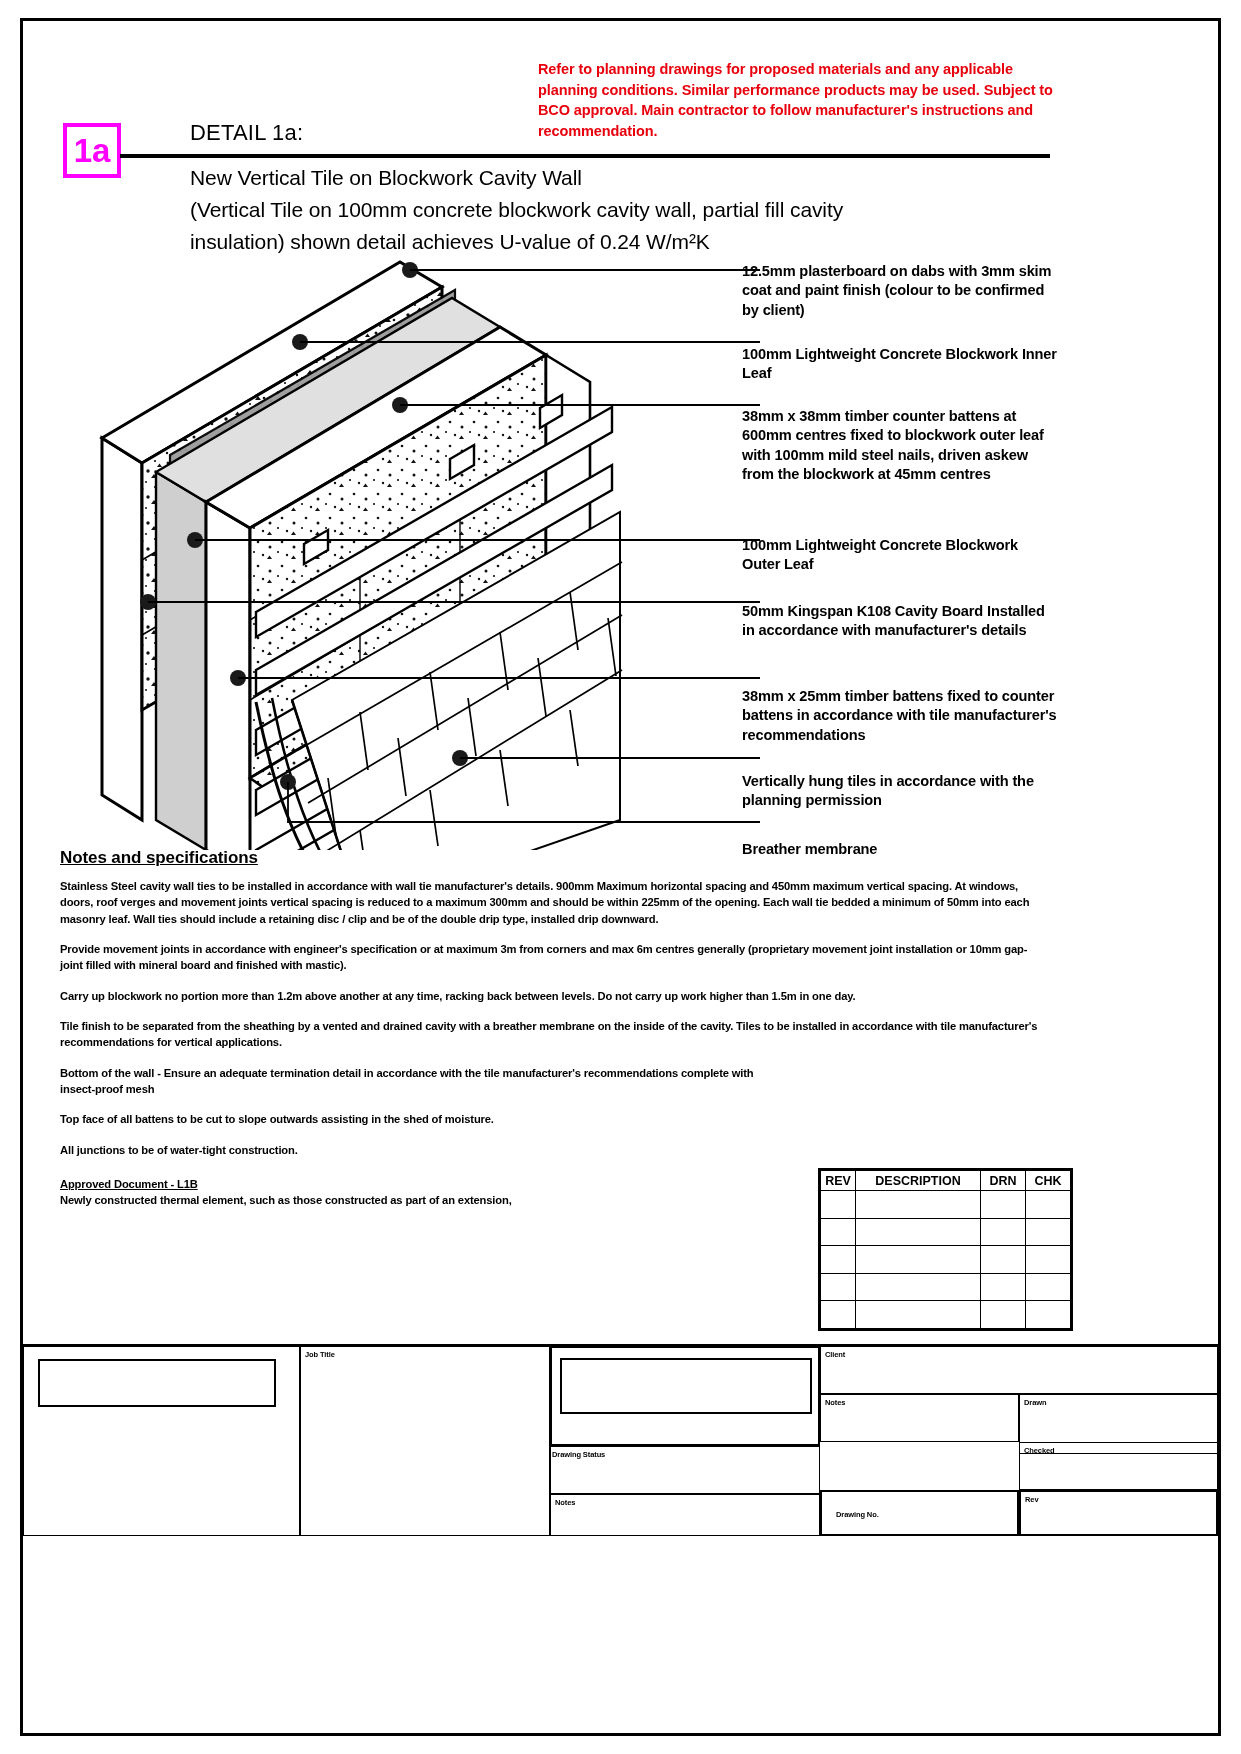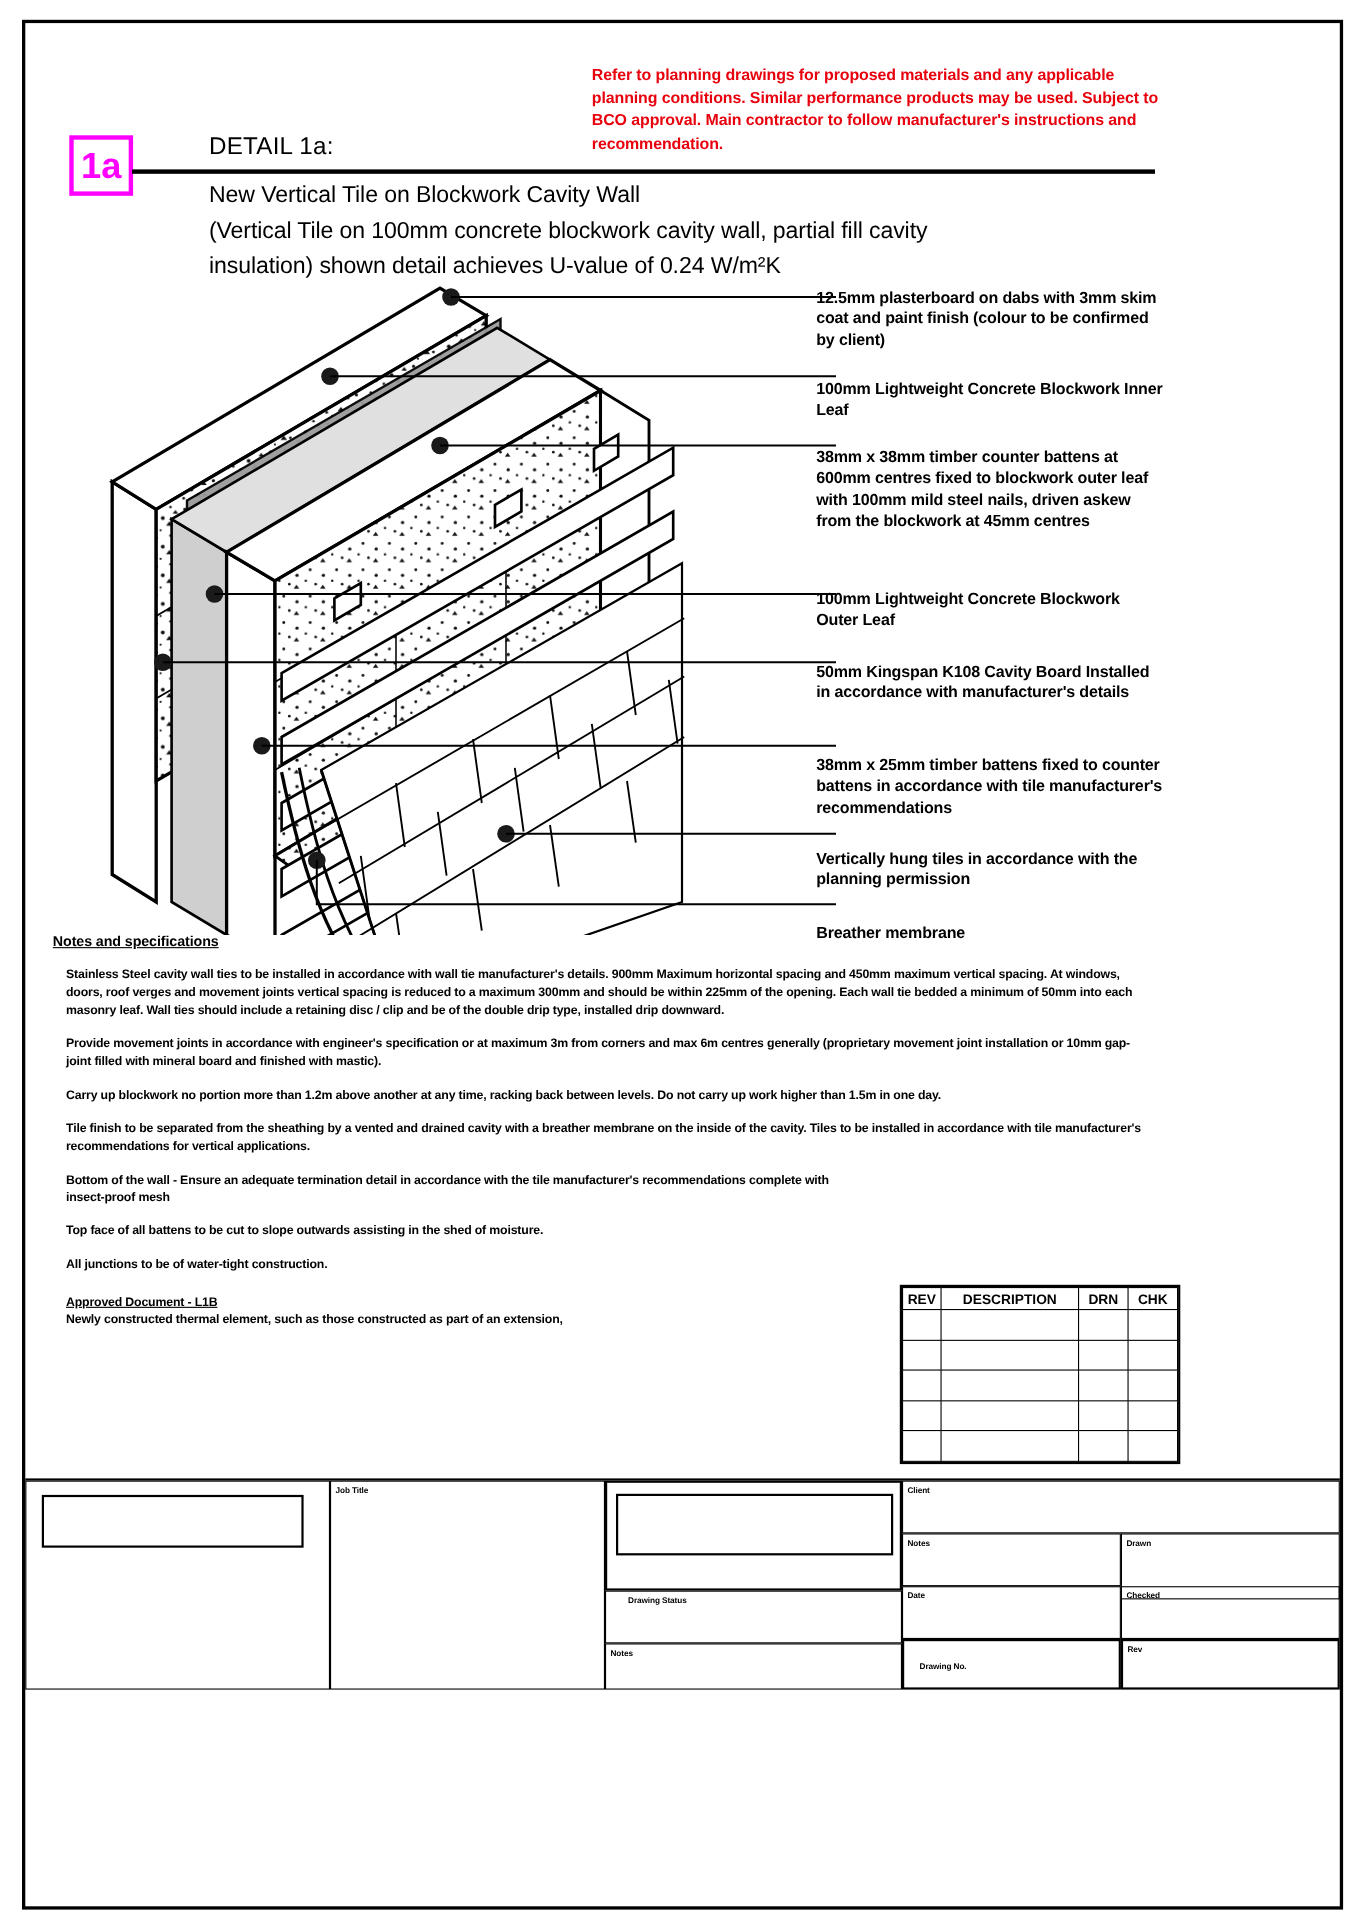--- a/index.html
+++ b/index.html
@@ -72,22 +72,22 @@
   
   #diagram { position: absolute; left: 60px; top: 250px; width: 700px; height: 600px; }
 
   
   #callouts { position: absolute; left: 742px; top: 262px; width: 320px; }
   .callout { position: absolute; width: 318px; font-size: 14.6px; font-weight: bold;
              line-height: 1.33; color: #000; letter-spacing: -0.15px; }
 
   
   #notes-heading {
-    position: absolute; left: 48px; top: 848px;
-    font-size: 13px; font-weight: bold; color: #000;
+    position: absolute; left: 60px; top: 848px;
+    font-size: 17px; font-weight: bold; color: #000;
     text-decoration: underline; letter-spacing: -0.1px;
   }
   #notes-body { position: absolute; left: 60px; top: 878px; width: 990px; }
   .note-para {
     font-size: 11.2px; font-weight: bold; color: #000;
     line-height: 1.46; margin-bottom: 14px; letter-spacing: -0.15px;
   }
   .note-sub-heading { text-decoration: underline; }
 
   
@@ -347,21 +347,21 @@
   <div class="bb-cell" style="left:277px; top:0px; width:250px; height:190px;">
     <span class="bb-lab" style="left:4px; top:3px;">Job Title</span>
     <span class="bb-lab" style="left:8px; top:18px; font-weight:normal;"></span>
   </div>
 
   <div class="bb-cell bb-heavy" style="left:527px; top:0px; width:270px; height:100px;">
     <div class="bb-heavy" style="position:absolute; left:8px; top:10px; width:252px; height:56px;"></div>
   </div>
 
   <div class="bb-cell" style="left:527px; top:100px; width:270px; height:48px;">
-    <span class="bb-lab" style="left:20px; top:3px;">Drawing Status</span>
+    <span class="bb-lab" style="left:1px; top:3px;">Drawing Status</span>
     <span class="bb-lab" style="left:8px; top:18px; font-weight:normal;"></span>
   </div>
 
   <div class="bb-cell" style="left:527px; top:148px; width:270px; height:42px;">
     <span class="bb-lab" style="left:4px; top:3px;">Notes</span>
     <span class="bb-lab" style="left:8px; top:18px; font-weight:normal;"></span>
   </div>
 
   <div class="bb-cell" style="left:797px; top:0px; width:398px; height:48px;">
     <span class="bb-lab" style="left:4px; top:3px;">Client</span>
@@ -371,24 +371,20 @@
   <div class="bb-cell" style="left:797px; top:48px; width:199px; height:48px;">
     <span class="bb-lab" style="left:4px; top:3px;">Notes</span>
     <span class="bb-lab" style="left:8px; top:18px; font-weight:normal;"></span>
   </div>
 
   <div class="bb-cell" style="left:996px; top:48px; width:199px; height:60px;">
     <span class="bb-lab" style="left:4px; top:3px;">Drawn</span>
     <span class="bb-lab" style="left:8px; top:18px; font-weight:normal;"></span>
   </div>
 
-  <div class="bb-cell" style="left:797px; top:96px; width:199px; height:48px;">
-    <span class="bb-lab" style="left:4px; top:3px;">Date</span>
-    <span class="bb-lab" style="left:8px; top:18px; font-weight:normal;"></span>
-  </div>
 
   <div class="bb-cell" style="left:996px; top:96px; width:199px; height:48px;padding-left:22px;">
     <span class="bb-lab" style="left:4px; top:3px;">Checked</span>
     <span class="bb-lab" style="left:8px; top:18px; font-weight:normal;"></span>
   </div>
 
   <div class="bb-cell bb-heavy" style="left:797px; top:144px; width:199px; height:46px;">
     <span class="bb-lab" style="left:4px; top:18px;padding-left:10px;">Drawing No.</span>
     <span class="bb-lab" style="left:8px; top:18px; font-weight:normal;"></span>
   </div>

